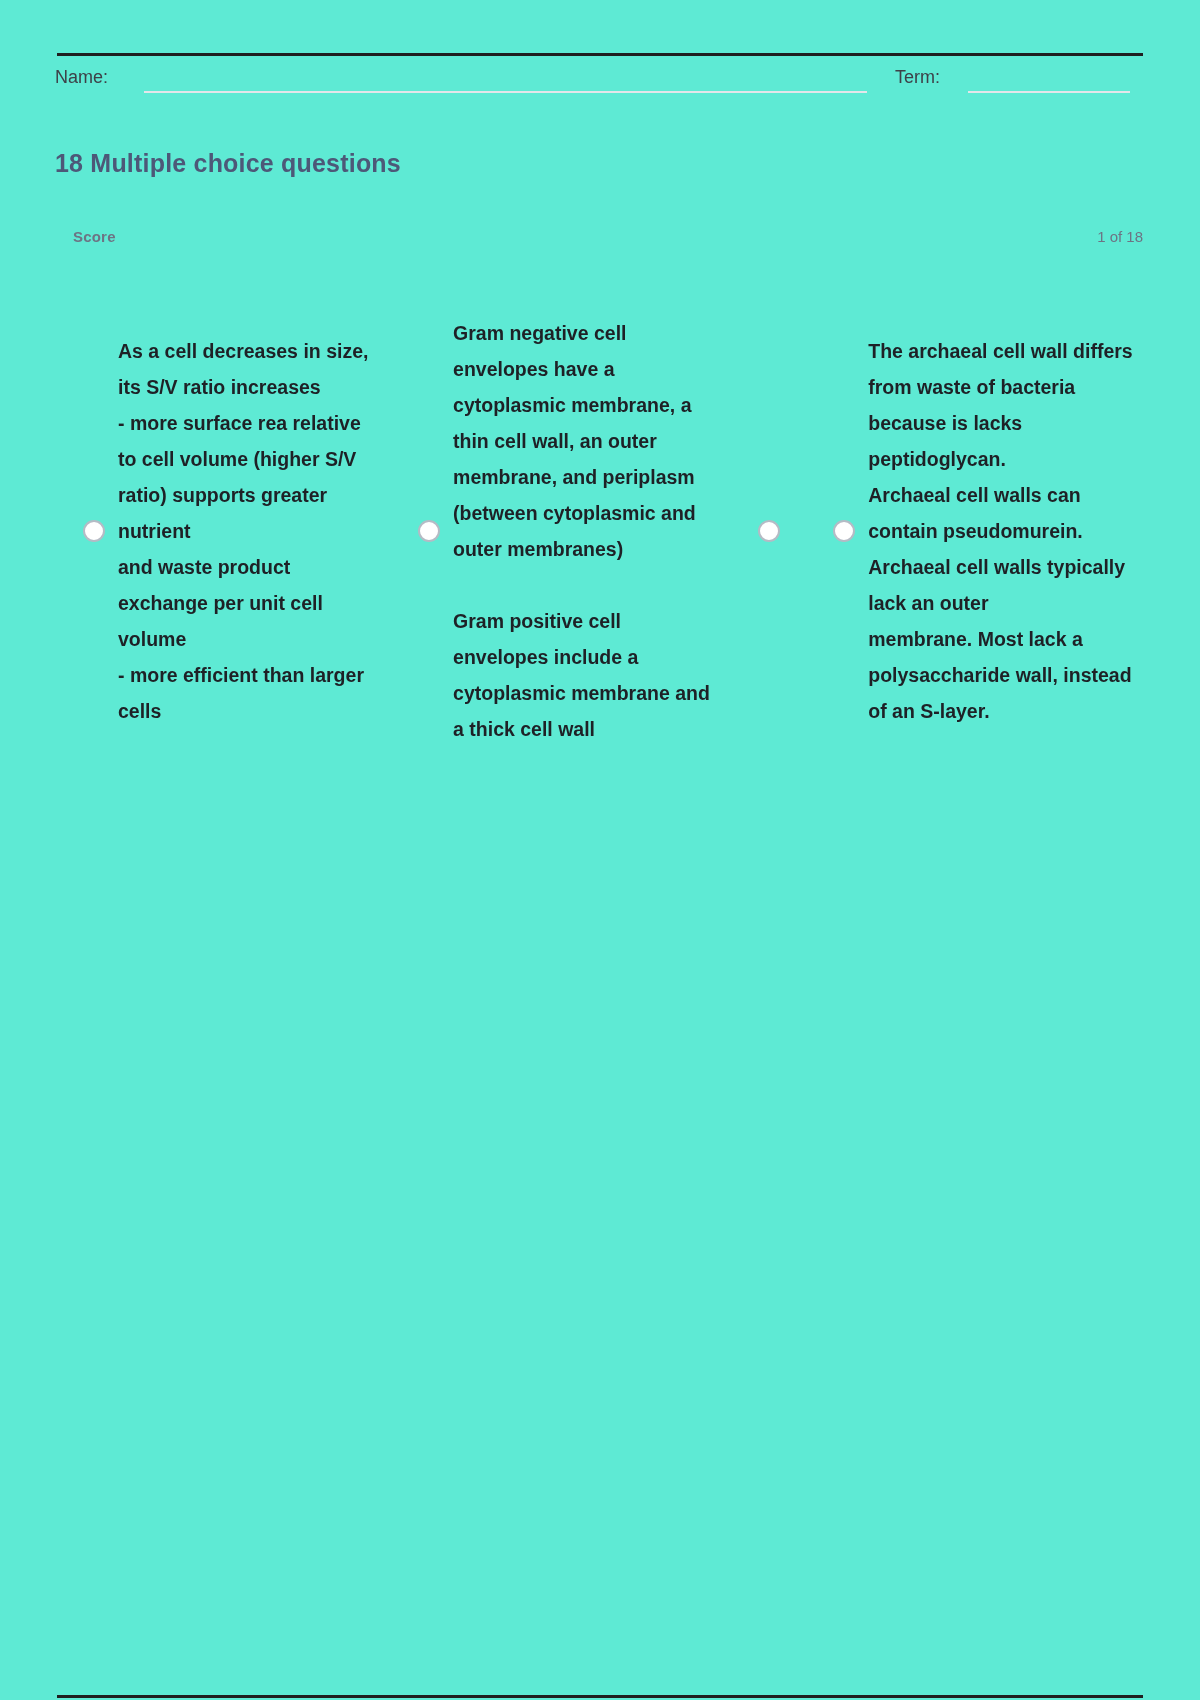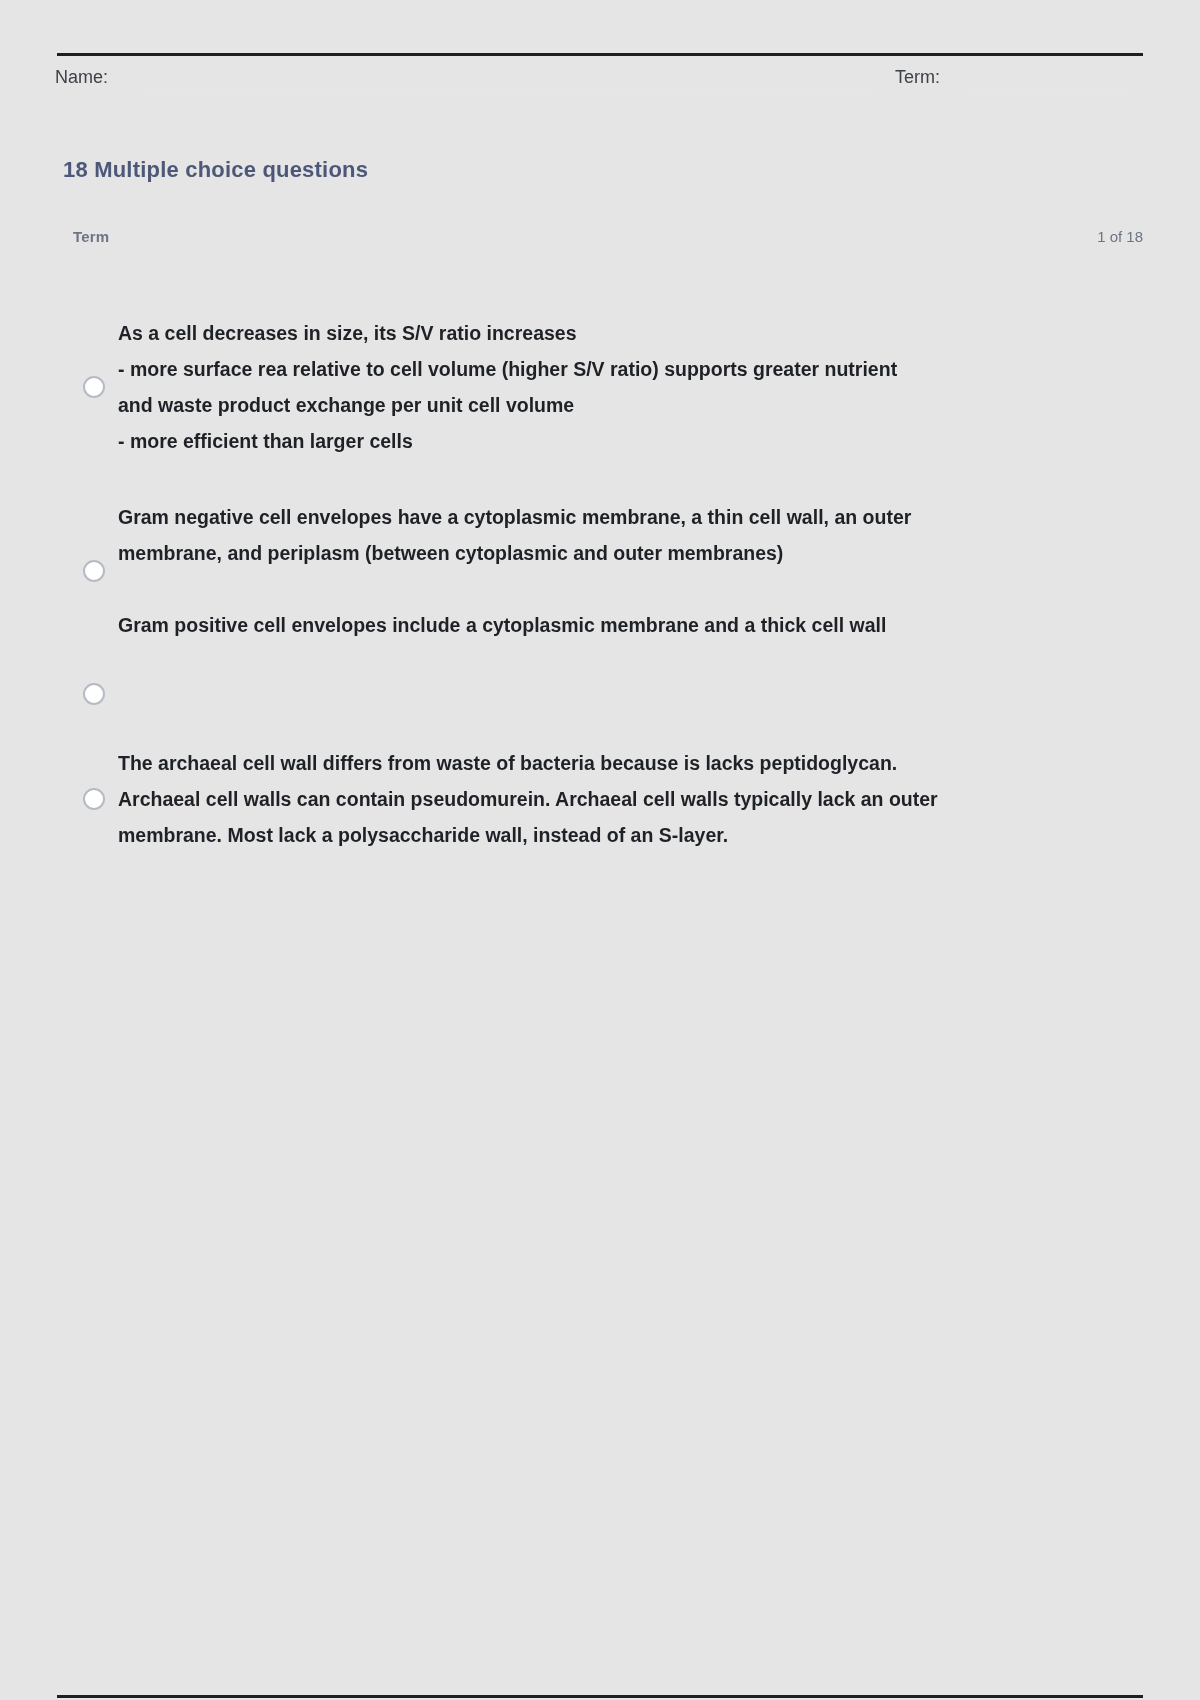--- a/index.html
+++ b/index.html
@@ -1,20 +1,20 @@
 <!DOCTYPE html>
 <html><head>
 <meta charset="utf-8">
 <style>
   html, body { margin: 0; padding: 0; background: #ffffff; }
   .page {
     position: relative;
     width: 1200px;
     height: 1700px;
-    background: #e5e5e5;
+    background: #5eead4;
     font-family: "Liberation Sans", "DejaVu Sans", sans-serif;
     overflow: hidden;
   }
   .rule {
     position: absolute;
     left: 57px;
     width: 1086px;
     height: 3px;
     background: #1f1f1f;
   }
@@ -39,22 +39,22 @@
     border-bottom: 2px solid #e4e6ea;
     height: 26px;
   }
   .name-line { flex: 1; margin-left: 36px; margin-right: 28px; }
   .score-line { width: 162px; margin-left: 28px; }
 
   .section-title {
     position: absolute;
     top: 149px;
     left: 55px;
-    margin: 8px;
-    font-size: 22px;
+    margin: 0;
+    font-size: 25px;
     font-weight: 700;
     color: #4d5878;
     letter-spacing: 0.2px;
   }
 
   .question-meta {
     position: absolute;
     top: 228px;
     left: 73px;
     right: 57px;
@@ -76,21 +76,20 @@
     line-height: 28px;
     color: #3a3e45;
   }
 
   .options {
     position: absolute;
     top: 315px;
     left: 83px;
     right: 57px;
     display: flex;
-    flex-direction: column;
     gap: 40px;
   }
   .option {
     display: flex;
     align-items: center;
   }
   .radio {
     flex: 0 0 auto;
     width: 18px;
     height: 18px;
@@ -118,21 +117,21 @@
   <div class="name-row">
     <span class="field-label">Name:</span>
     <span class="write-line name-line"></span>
     <span class="field-label">Term:</span>
     <span class="write-line score-line"></span>
   </div>
 
   <h1 class="section-title">18 Multiple choice questions</h1>
 
   <div class="question-meta">
-    <span class="term-label">Term</span>
+    <span class="term-label">Score</span>
     <span class="question-counter">1 of 18</span>
   </div>
 
 
   <div class="options">
 
     <div class="option">
       <span class="radio"></span>
       <span class="option-text">As a cell decreases in size, its S/V ratio increases
 - more surface rea relative to cell volume (higher S/V ratio) supports greater nutrient

